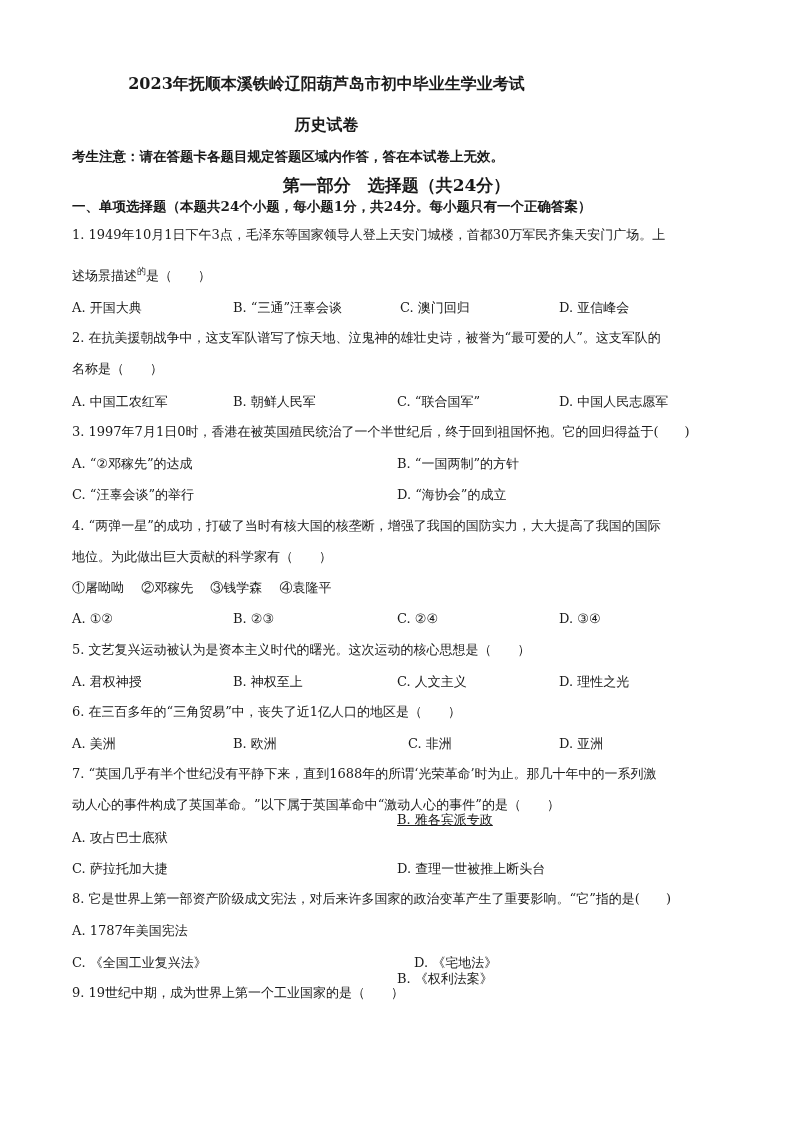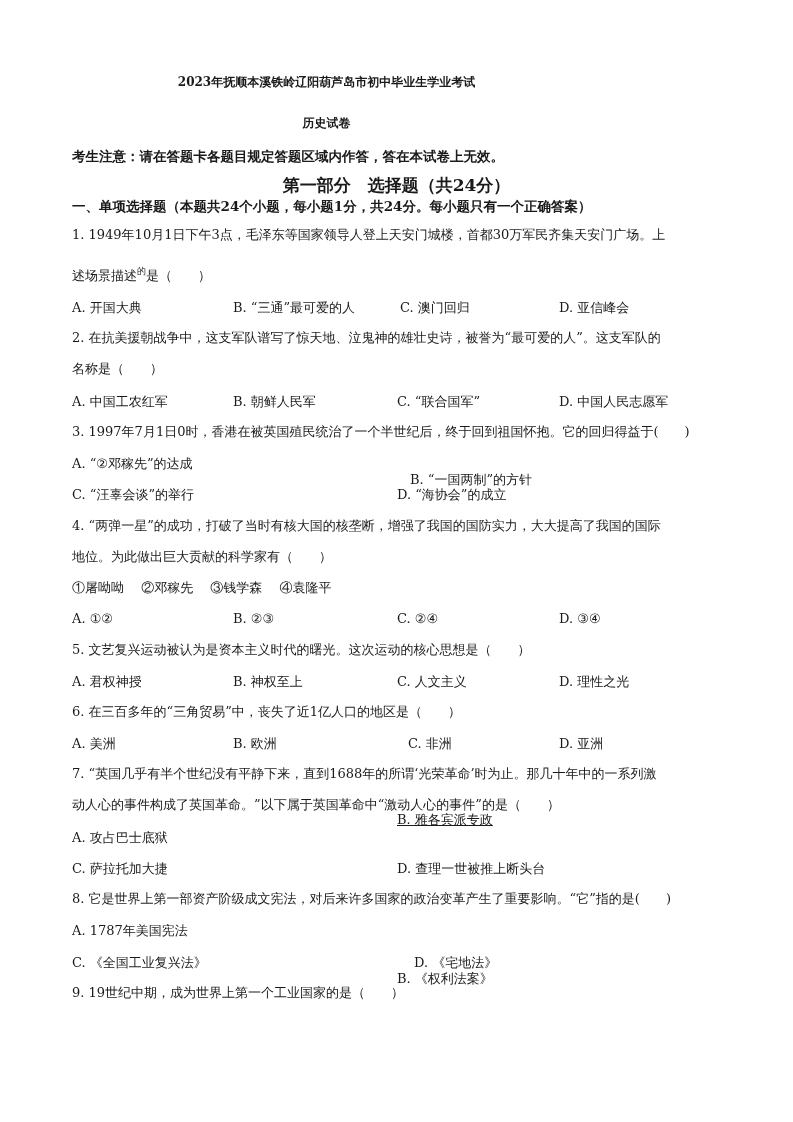--- a/index.html
+++ b/index.html
@@ -2,21 +2,21 @@
 <html><head>
 <meta charset="utf-8">
 <style>
   html, body { margin: 0; padding: 0; background: #ffffff; }
   body {
     width: 793px; height: 1122px; position: relative; overflow: hidden;
     font-family: "DejaVu Serif", "Liberation Serif", serif;
     color: #1a1a1a;
   }
   .line { position: absolute; left: 72px; font-size: 13px; white-space: nowrap; line-height: 16px; }
-  .title { position: absolute; left: 0; width: 653px; text-align: center; font-weight: bold; font-size: 12px; }
+  .title { position: absolute; left: 0; width: 653px; text-align: center; font-weight: bold; font-size: 16px; }
   .notice { position: absolute; left: 72px; font-weight: bold; font-size: 13.5px; }
   .part { position: absolute; left: 0; width: 793px; text-align: center; font-weight: bold; font-size: 17px; }
   .section { position: absolute; left: 72px; font-weight: bold; font-size: 13.5px; }
   .opt { position: absolute; font-size: 13px; white-space: nowrap; }
   .sup { font-size: 9px; vertical-align: 6px; }
 </style>
 </head>
 <body>
 
 <div>
@@ -24,38 +24,38 @@
   <div class="title" style="top:74px;">2023年抚顺本溪铁岭辽阳葫芦岛市初中毕业生学业考试</div>
   <div class="title" style="top:115px;">历史试卷</div>
   <div class="notice" style="top:148px;">考生注意：请在答题卡各题目规定答题区域内作答，答在本试卷上无效。</div>
   <div class="part" style="top:174px;">第一部分　选择题（共24分）</div>
   <div class="section" style="top:198px;">一、单项选择题（本题共24个小题，每小题1分，共24分。每小题只有一个正确答案）</div>
 
   <div>
     <div class="line" style="top:227px;">1. 1949年10月1日下午3点，毛泽东等国家领导人登上天安门城楼，首都30万军民齐集天安门广场。上</div>
     <div class="line" style="top:263px;"><span>述场景描述</span><span class="sup">的</span><span>是（　　）</span></div>
     <div class="opt" style="top:299px; left:72px;">A. 开国大典</div>
-    <div class="opt" style="top:299px; left:233px;">B. “三通”最可爱的人</div>
+    <div class="opt" style="top:299px; left:233px;">B. “三通”汪辜会谈</div>
     <div class="opt" style="top:299px; left:400px;">C. 澳门回归</div>
     <div class="opt" style="top:299px; left:559px;">D. 亚信峰会</div>
   </div>
 
   <div>
     <div class="line" style="top:330px;">2. 在抗美援朝战争中，这支军队谱写了惊天地、泣鬼神的雄壮史诗，被誉为“最可爱的人”。这支军队的</div>
     <div class="line" style="top:361px;">名称是（　　）</div>
     <div class="opt" style="top:393px; left:72px;">A. 中国工农红军</div>
     <div class="opt" style="top:393px; left:233px;">B. 朝鲜人民军</div>
     <div class="opt" style="top:393px; left:397px;">C. “联合国军”</div>
     <div class="opt" style="top:393px; left:559px;">D. 中国人民志愿军</div>
   </div>
 
   <div>
     <div class="line" style="top:424px;">3. 1997年7月1日0时，香港在被英国殖民统治了一个半世纪后，终于回到祖国怀抱。它的回归得益于(　　)</div>
     <div class="opt" style="top:455px; left:72px;">A. “②邓稼先”的达成</div>
-    <div class="opt" style="top:455px; left:410px;margin-top:16px;">B. “一国两制”的方针</div>
+    <div class="opt" style="top:455px; left:397px;">B. “一国两制”的方针</div>
     <div class="opt" style="top:486px; left:72px;">C. “汪辜会谈”的举行</div>
     <div class="opt" style="top:486px; left:397px;">D. “海协会”的成立</div>
   </div>
 
   <div>
     <div class="line" style="top:518px;">4. “两弹一星”的成功，打破了当时有核大国的核垄断，增强了我国的国防实力，大大提高了我国的国际</div>
     <div class="line" style="top:549px;">地位。为此做出巨大贡献的科学家有（　　）</div>
     <div class="line" style="top:580px;">①屠呦呦　 ②邓稼先　 ③钱学森　 ④袁隆平</div>
     <div class="opt" style="top:611px; left:72px;">A. ①②</div>
     <div class="opt" style="top:611px; left:233px;">B. ②③</div>

